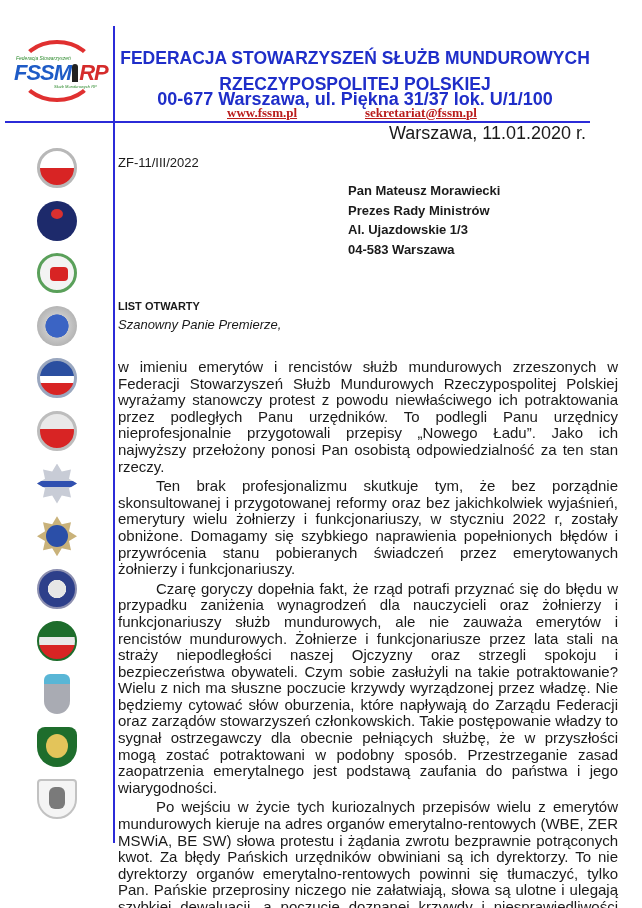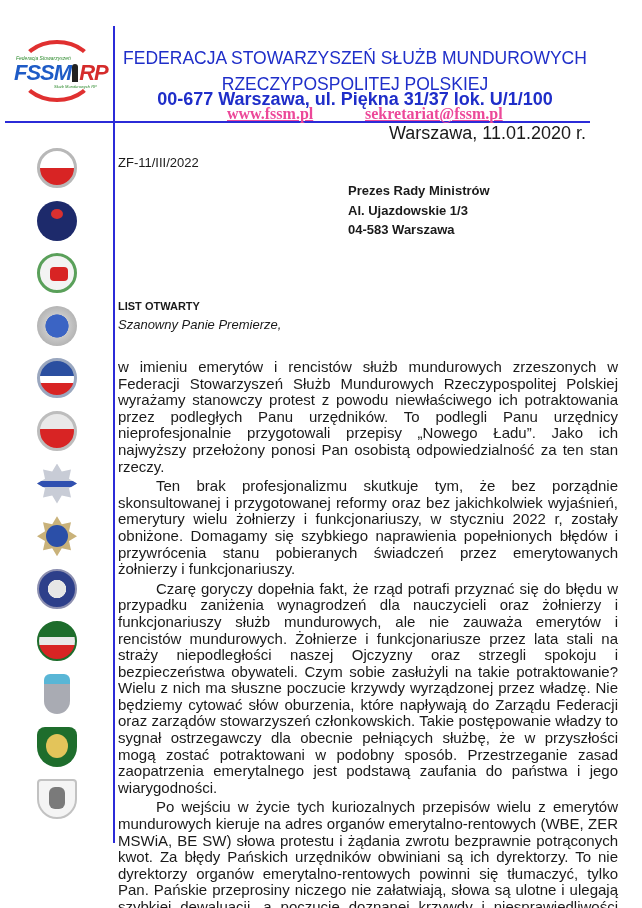--- a/index.html
+++ b/index.html
@@ -13,25 +13,25 @@
   .logo .ring { position: absolute; left: 4px; top: 0; width: 78px; height: 62px; border-radius: 50%;
                 border: 4px solid #e03030; border-left-color: transparent; border-right-color: transparent; box-sizing: border-box; }
   .logo .fed { position: absolute; left: 2px; top: 15px; font-size: 5px; color: #2e8b2e; font-style: italic; white-space: nowrap; }
   .logo .mark { position: absolute; left: 0; top: 20px; font-size: 22px; font-weight: bold; font-style: italic; letter-spacing: -1px; white-space: nowrap; }
   .logo .mark .b { color: #1e5bc6; text-align: right; }
   .logo .mark .r { color: #d52b2b; }
   .logo .man { display: inline-block; width: 6px; height: 18px; background: #222; margin: 0 1px; vertical-align: -2px; border-radius: 3px 3px 0 0; }
   .logo .sub { position: absolute; left: 40px; top: 44px; font-size: 4px; color: #2e8b2e; font-style: italic; white-space: nowrap; }
 
   
-  .hdr-title { position: absolute; left: 120px; width: 470px; text-align: center; font-weight: normal; color: #1f2ec9; font-size: 17.5px; line-height: 20px; }
+  .hdr-title { position: absolute; left: 120px; width: 470px; text-align: center; font-weight: bold; color: #1f2ec9; font-size: 17.5px; line-height: 20px; }
   .hdr-t1 { top: 48px; }
   .hdr-t2 { top: 74px; }
   .hdr-addr { position: absolute; left: 120px; width: 470px; top: 89px; text-align: center; font-weight: bold; color: #1f2ec9; font-size: 18px; }
-  .hdr-link { position: absolute; top: 105px; font-family: "Liberation Serif", serif; font-weight: bold; font-size: 16px; color: #ec4899; text-decoration: underline; }
+  .hdr-link { position: absolute; top: 105px; font-family: "Liberation Serif", serif; font-weight: bold; font-size: 13px; color: #b91c1c; text-decoration: underline; }
   .hdr-www { left: 227px; }
   .hdr-mail { left: 365px; }
 
   .date { position: absolute; right: 56px; top: 123px; font-size: 18px; }
   .ref { position: absolute; left: 118px; top: 143px; font-size: 13px; margin-top: 12px; }
 
   .addressee { position: absolute; left: 348px; top: 181px; font-size: 13px; font-weight: bold; line-height: 19.5px; }
 
   .title { position: absolute; left: 118px; width: 500px; top: 300px; text-align: left; font-weight: bold; font-size: 11px; }
   .salutation { position: absolute; left: 118px; top: 317px; font-style: italic; font-size: 13px; }
@@ -96,20 +96,21 @@
   <div class="badge round b10"></div>
   <div class="badge b11"></div>
   <div class="badge b12"></div>
   <div class="badge b13"></div>
 </div>
 
 <div class="date">Warszawa, 11.01.2020 r.</div>
 <div class="ref">ZF-11/III/2022</div>
 
 <div class="addressee">
+  <div>Pan Mateusz Morawiecki</div>
   <div>Prezes Rady Ministrów</div>
   <div>Al. Ujazdowskie 1/3</div>
   <div>04-583 Warszawa</div>
 </div>
 
 <div class="title">LIST OTWARTY</div>
 <div class="salutation">Szanowny Panie Premierze,</div>
 
 <div class="body-text">
   <p>w imieniu emerytów i rencistów służb mundurowych zrzeszonych w Federacji Stowarzyszeń Służb Mundurowych Rzeczypospolitej Polskiej wyrażamy stanowczy protest z powodu niewłaściwego ich potraktowania przez podległych Panu urzędników. To podlegli Panu urzędnicy nieprofesjonalnie przygotowali przepisy „Nowego Ładu”. Jako ich najwyższy przełożony ponosi Pan osobistą odpowiedzialność za ten stan rzeczy.</p>

